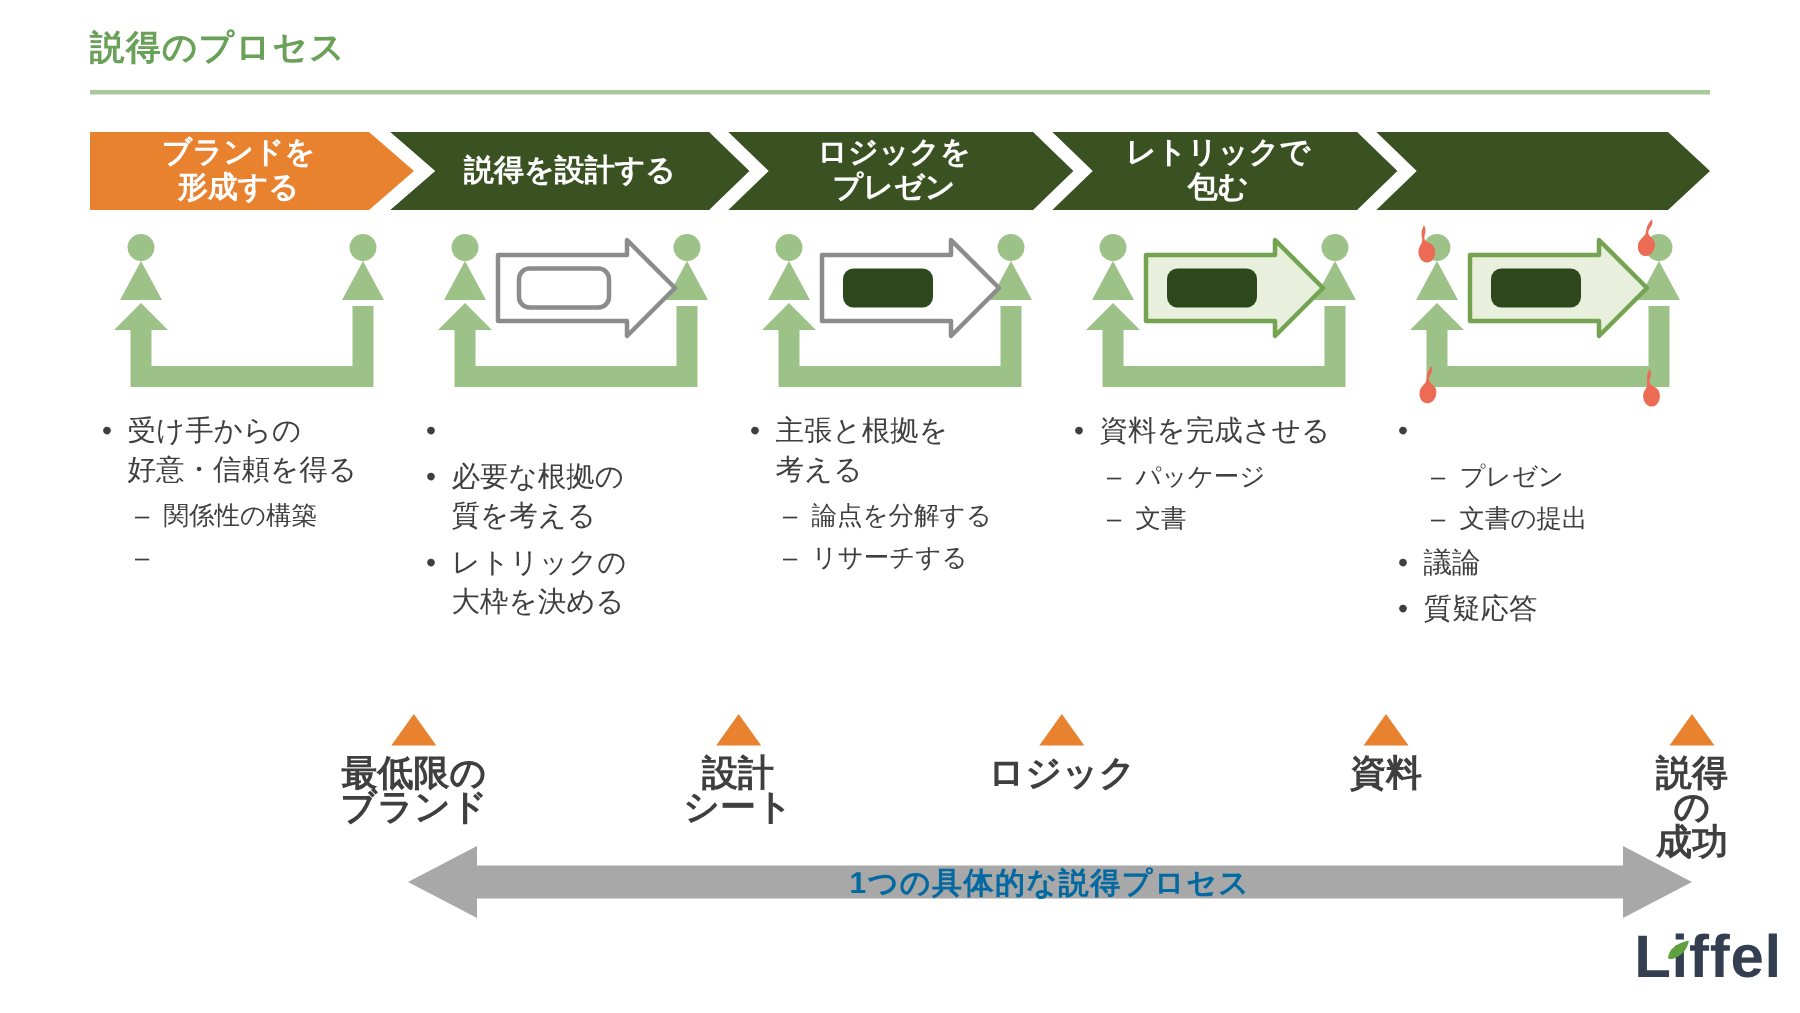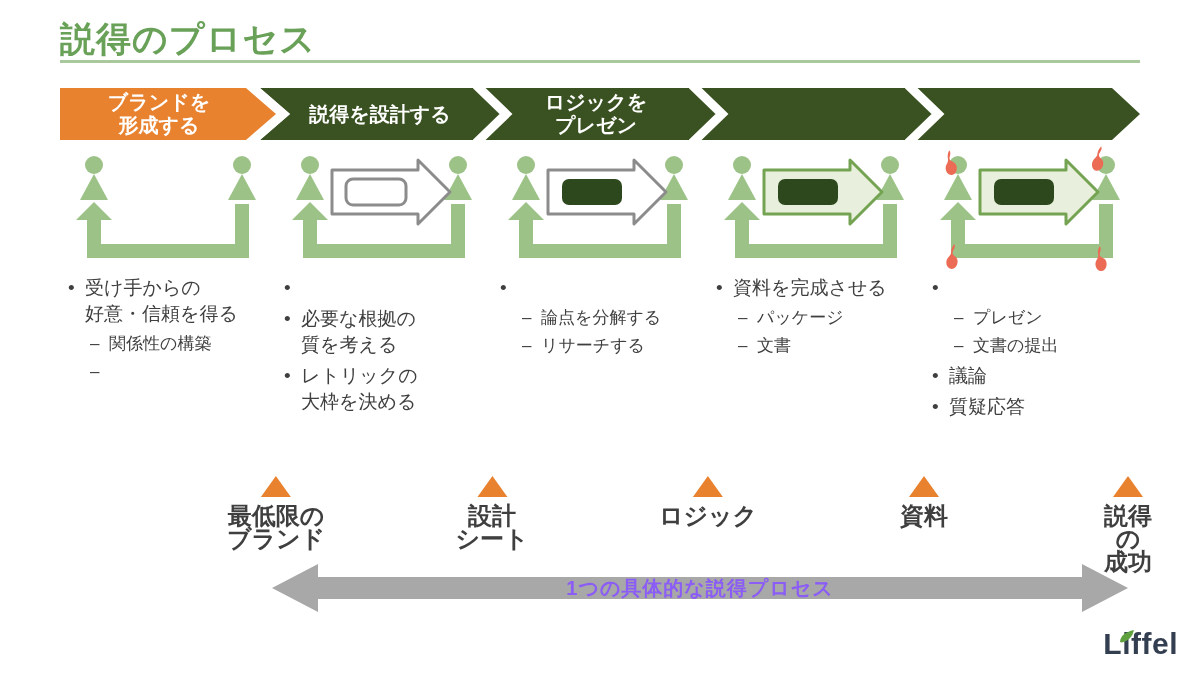--- a/index.html
+++ b/index.html
@@ -1,20 +1,20 @@
 <!DOCTYPE html>
 <html style="--orange: #E8822F; --dark_green: #3A5222; --title_green: #69A158; --rule_green: #A9C89B; --icon_green: #9CC287; --pale_green: #E8F0DD; --outline_green: #74A352; --dark_fill: #2E481D; --arrow_outline_gray: #8C8C8C; --band_gray: #A8A8A8; --text_dark: #3F3F3F; --flame_red: #EC6B55; --logo_navy: #333F50; --leaf_green: #5FA13E;"><head>
 <meta charset="utf-8">
 <style>
   html,body{margin:0;padding:0;background:#fff;}
   .slide{position:relative;width:1200px;height:675px;background:#fff;overflow:hidden;
          font-family:"Liberation Sans","DejaVu Sans",sans-serif;color:var(--text_dark);}
 
   
-  .title{position:absolute;left:60px;top:16px;font-size:35px;font-weight:bold;color:var(--title_green);letter-spacing:1px;}
+  .title{position:absolute;left:60px;top:16px;font-size:23px;font-weight:bold;color:var(--title_green);letter-spacing:1px;}
   .title-rule{position:absolute;left:60px;top:60px;width:1080px;height:3px;background:var(--rule_green);}
 
   
   .band{position:absolute;left:60px;top:88px;width:1080px;height:52px;}
   .band svg{position:absolute;left:0;top:0;}
   .stage-label{position:absolute;top:0;height:52px;display:flex;align-items:center;justify-content:center;
                text-align:center;color:#fff;font-weight:bold;font-size:20px;line-height:23px;white-space:pre-line;}
   .sl0{left:0;width:198px;}
   .sl1{left:220px;width:200px;}
   .sl2{left:436px;width:200px;}
@@ -44,24 +44,24 @@
   .marker{position:absolute;top:476px;transform:translateX(-50%);text-align:center;}
   .m0{left:276px;}.m1{left:492px;}.m2{left:708px;}.m3{left:924px;}.m4{left:1128px;}
   .tri{width:0;height:0;margin:0 auto 7px;border-left:15px solid transparent;border-right:15px solid transparent;
        border-bottom:21px solid var(--orange);}
   .marker-label{font-size:24px;font-weight:bold;line-height:23px;white-space:pre-line;color:var(--text_dark);}
 
   
   .span-arrow{position:absolute;left:272px;top:564px;width:856px;height:48px;}
   .span-arrow svg{position:absolute;left:0;top:0;}
   .span-label{position:absolute;inset:0;display:flex;align-items:center;justify-content:center;
-              color:#8b5cf6;font-weight:bold;font-size:20px;letter-spacing:1px;}
-
-  
-  .logo{position:absolute;right:22px;bottom:14px;font-size:30px;font-weight:600;color:var(--logo_navy);
+              color:#0369a1;font-weight:bold;font-size:20px;letter-spacing:1px;}
+
+  
+  .logo{position:absolute;right:12px;bottom:14px;font-size:40px;font-weight:600;color:var(--logo_navy);
         padding-top:12px;letter-spacing:0.5px;}
   .logo .i-wrap{position:relative;display:inline-block;}
   .logo .leaf{position:absolute;left:-3px;top:-11px;}
 </style>
 </head>
 <body>
 
 <div class="slide">
 
   <div class="title">説得のプロセス</div>
@@ -74,20 +74,22 @@
       <polyline points="632,-3 662,26 632,55" fill="none" stroke="#ffffff" stroke-width="9"></polyline>
       <polyline points="848,-3 878,26 848,55" fill="none" stroke="#ffffff" stroke-width="9"></polyline>
       <polygon points="0,0 200,0 230,26 200,52 0,52" fill="#ffffff"></polygon>
       <polygon points="0,0 186,0 216,26 186,52 0,52" fill="#E8822F"></polygon>
     </svg>
     <div class="stage-label sl0">ブランドを
 形成する</div>
     <div class="stage-label sl1">説得を設計する</div>
     <div class="stage-label sl2">ロジックを
 プレゼン</div>
+    <div class="stage-label sl3">レトリックで
+包む</div>
   </div>
 
   <div class="icons-row">
 
     <div class="icon-wrap">
       <svg width="200" height="116" viewBox="0 0 200 116">
         <path d="M26 50 L44 68 L33 68 L33 92 L167 92 L167 52 L181 52 L181 106 L19 106 L19 68 L8 68 Z" fill="#9CC287"></path>
         <circle cx="26" cy="13" r="9" fill="#9CC287"></circle>
           <path d="M26 22 L12 48 H40 Z" fill="#9CC287"></path>
         <circle cx="174" cy="13" r="9" fill="#9CC287"></circle>
@@ -190,20 +192,22 @@
         </li>
         <li class="b1">
           <span class="bm">•</span>
           <span class="bt">レトリックの
 大枠を決める</span>
         </li>
       </ul>
     <ul class="bullets">
         <li class="b1">
           <span class="bm">•</span>
+          <span class="bt">主張と根拠を
+考える</span>
         </li>
         <li class="b2">
           <span class="bm">–</span>
           <span class="bt">論点を分解する</span>
         </li>
         <li class="b2">
           <span class="bm">–</span>
           <span class="bt">リサーチする</span>
         </li>
       </ul>

